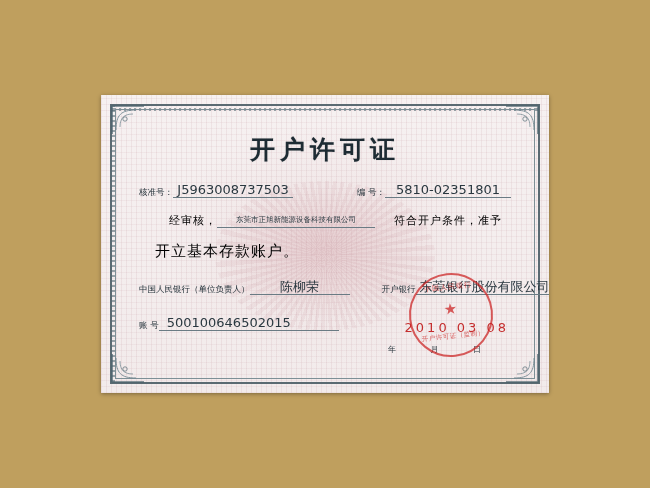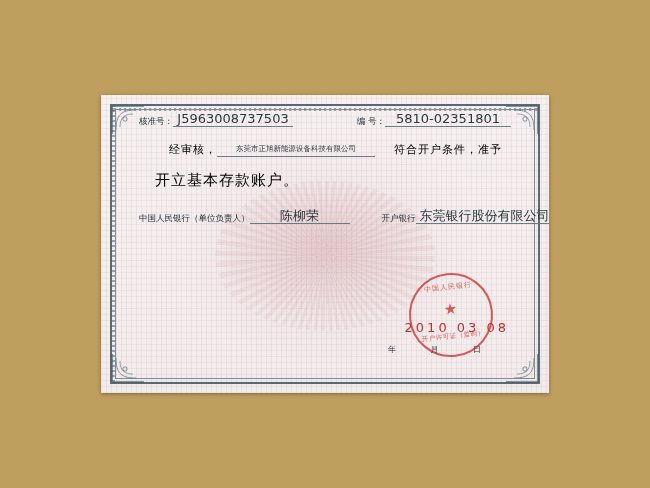--- a/index.html
+++ b/index.html
@@ -299,20 +299,21 @@
   </svg>
   <svg class="corner br" viewBox="0 0 34 30">
     <path d="M1 29 L1 1 L33 1" fill="none" stroke="#4e646e" stroke-width="1.6"></path>
     <path d="M5 25 C5 10, 10 5, 25 5" fill="none" stroke="#6b828c" stroke-width="1"></path>
     <path d="M9 22 C9 13, 13 9, 22 9" fill="none" stroke="#6b828c" stroke-width="0.8"></path>
     <circle cx="14" cy="14" r="2.2" fill="none" stroke="#4e646e" stroke-width="0.8"></circle>
   </svg>
 
   <div class="content">
 
+    <div class="title">开户许可证</div>
 
     <div class="row-codes">
       <div class="code-left">
         <span class="label">核准号：</span>
         <span class="underline value">J5963008737503</span>
       </div>
       <div class="code-right">
         <span class="label">编  号：</span>
         <span class="underline value"><span>5810-</span><span class="red">02351801</span></span>
       </div>
@@ -326,20 +327,24 @@
 
     <div class="row-statement2">开立基本存款账户。</div>
 
     <div class="row-rep">
       <span class="label">中国人民银行（单位负责人）</span>
       <span class="underline value rep">陈柳荣</span>
       <span class="label bank-label">开户银行</span>
       <span class="underline value bank">东莞银行股份有限公司长安支行</span>
     </div>
 
+    <div class="row-acct">
+      <span class="label">账  号</span>
+      <span class="underline value acct">500100646502015</span>
+    </div>
 
     <div class="seal-date">2010  03  08</div>
 
     <div class="date-line">年 月 日</div>
 
     <div class="seal">
       <div class="seal-top">中国人民银行</div>
       <div class="seal-star">★</div>
       <div class="seal-bottom">开户许可证（监制）</div>
     </div>

